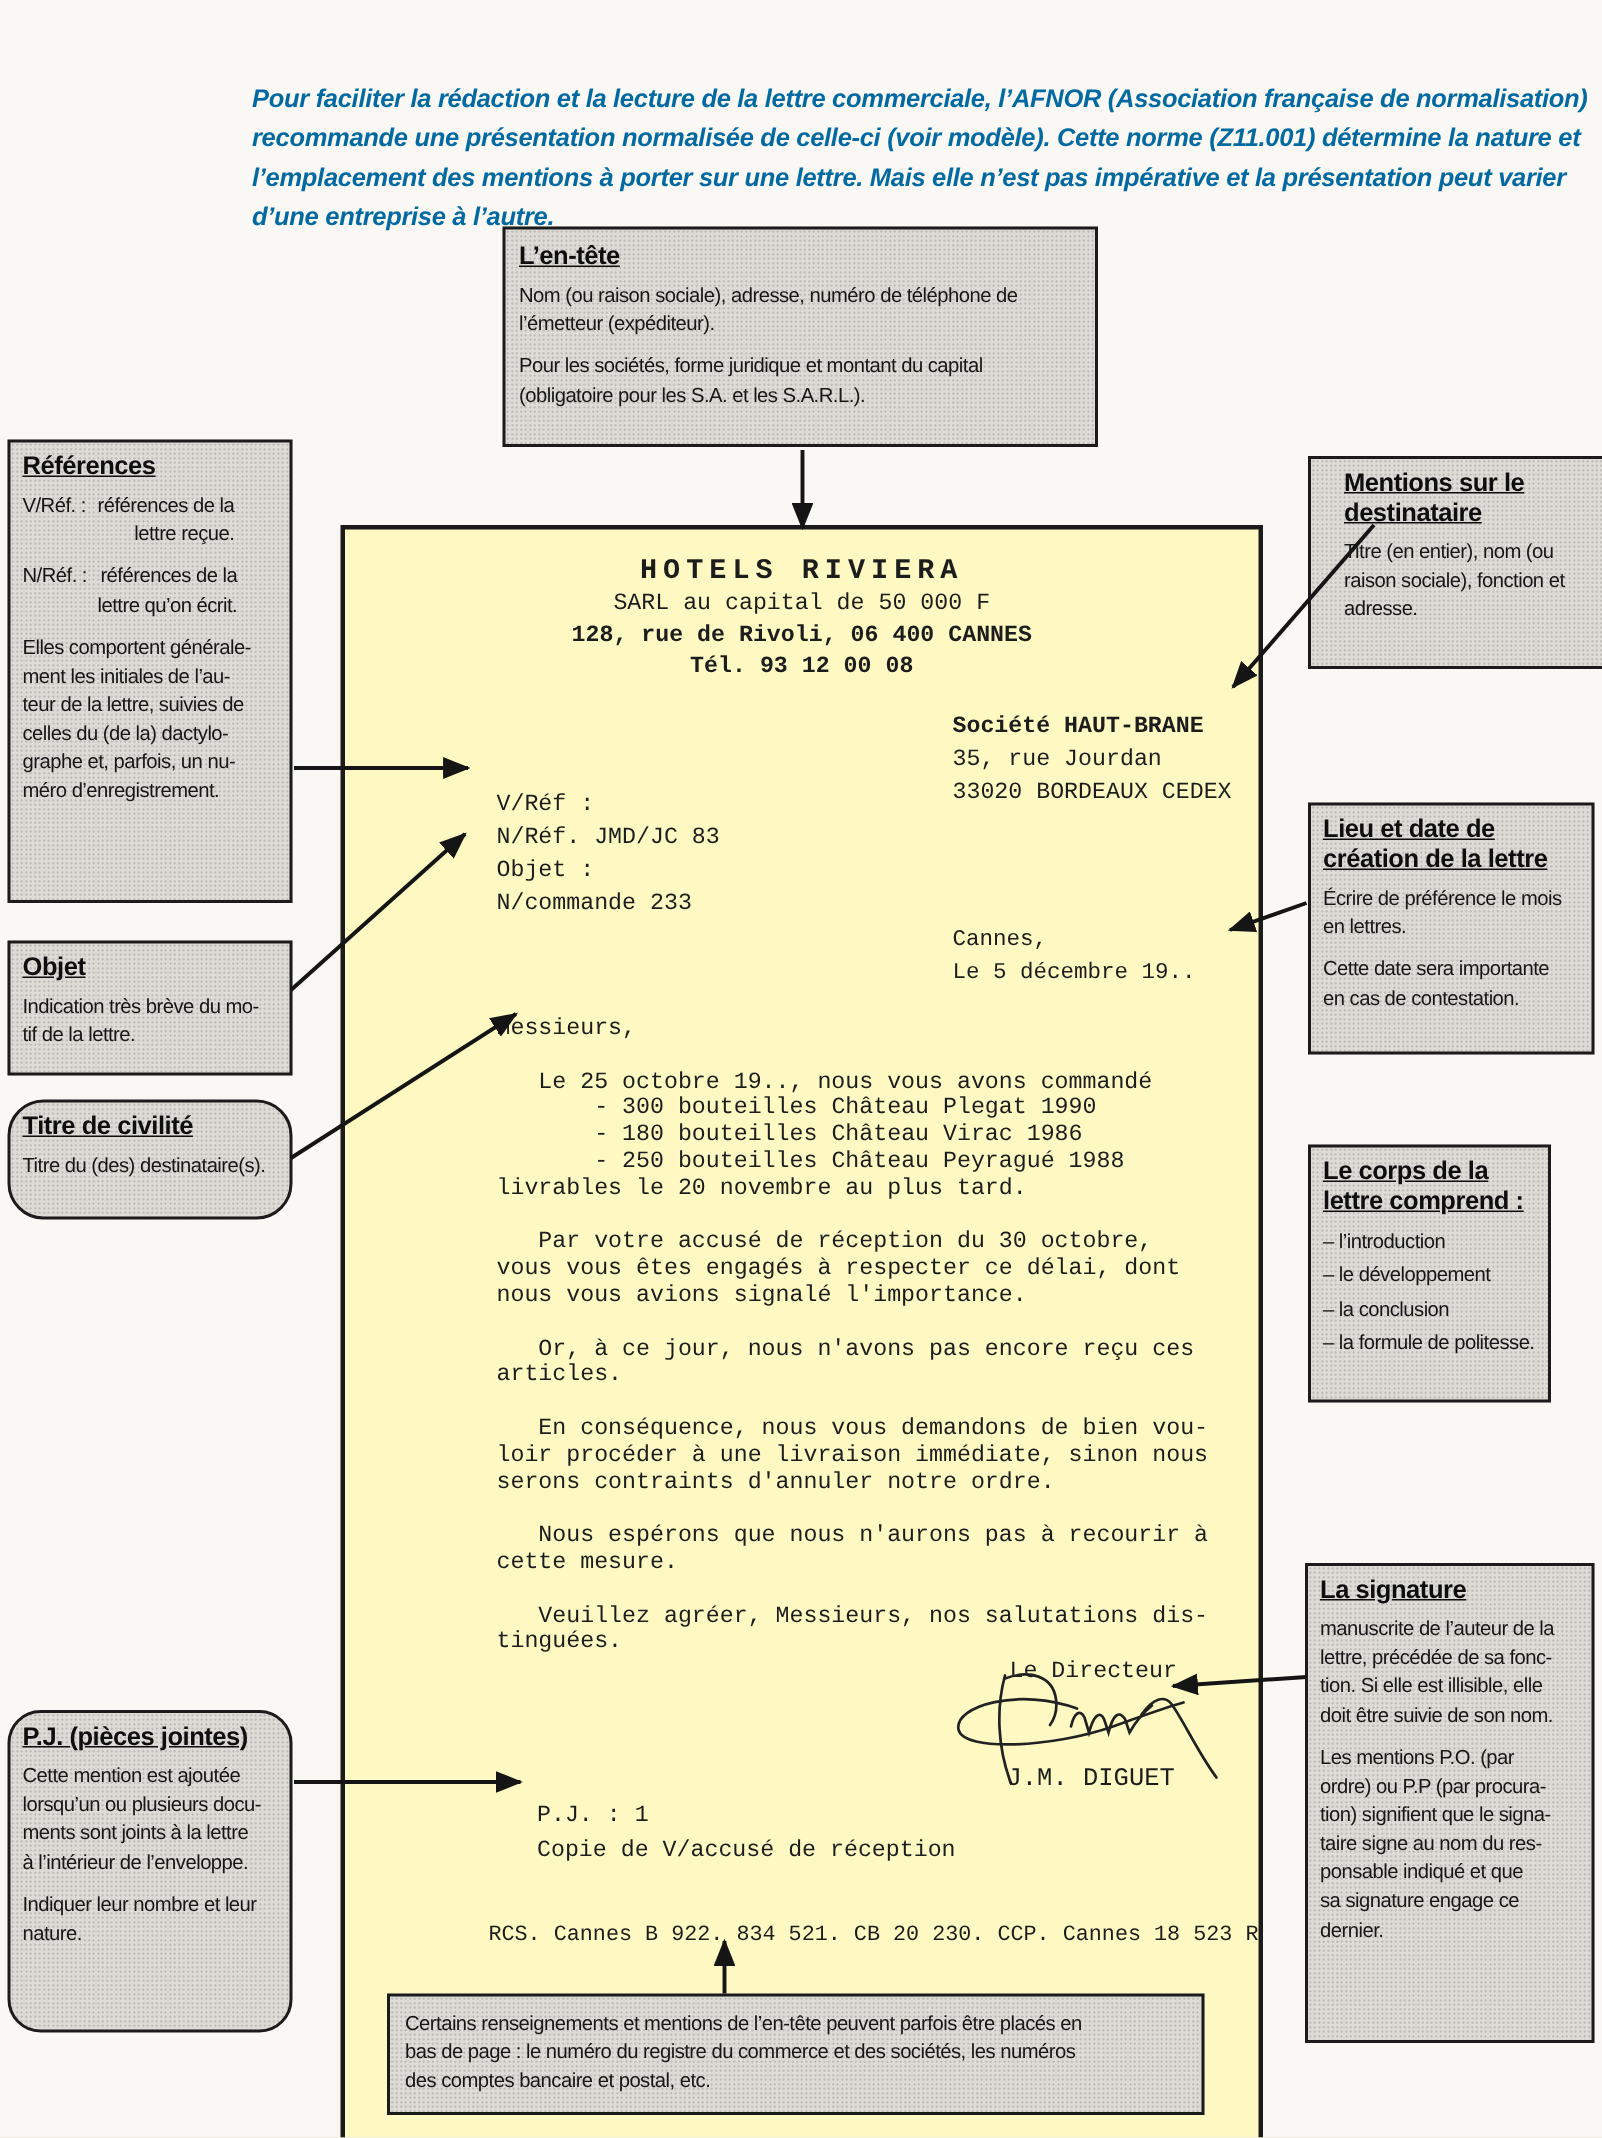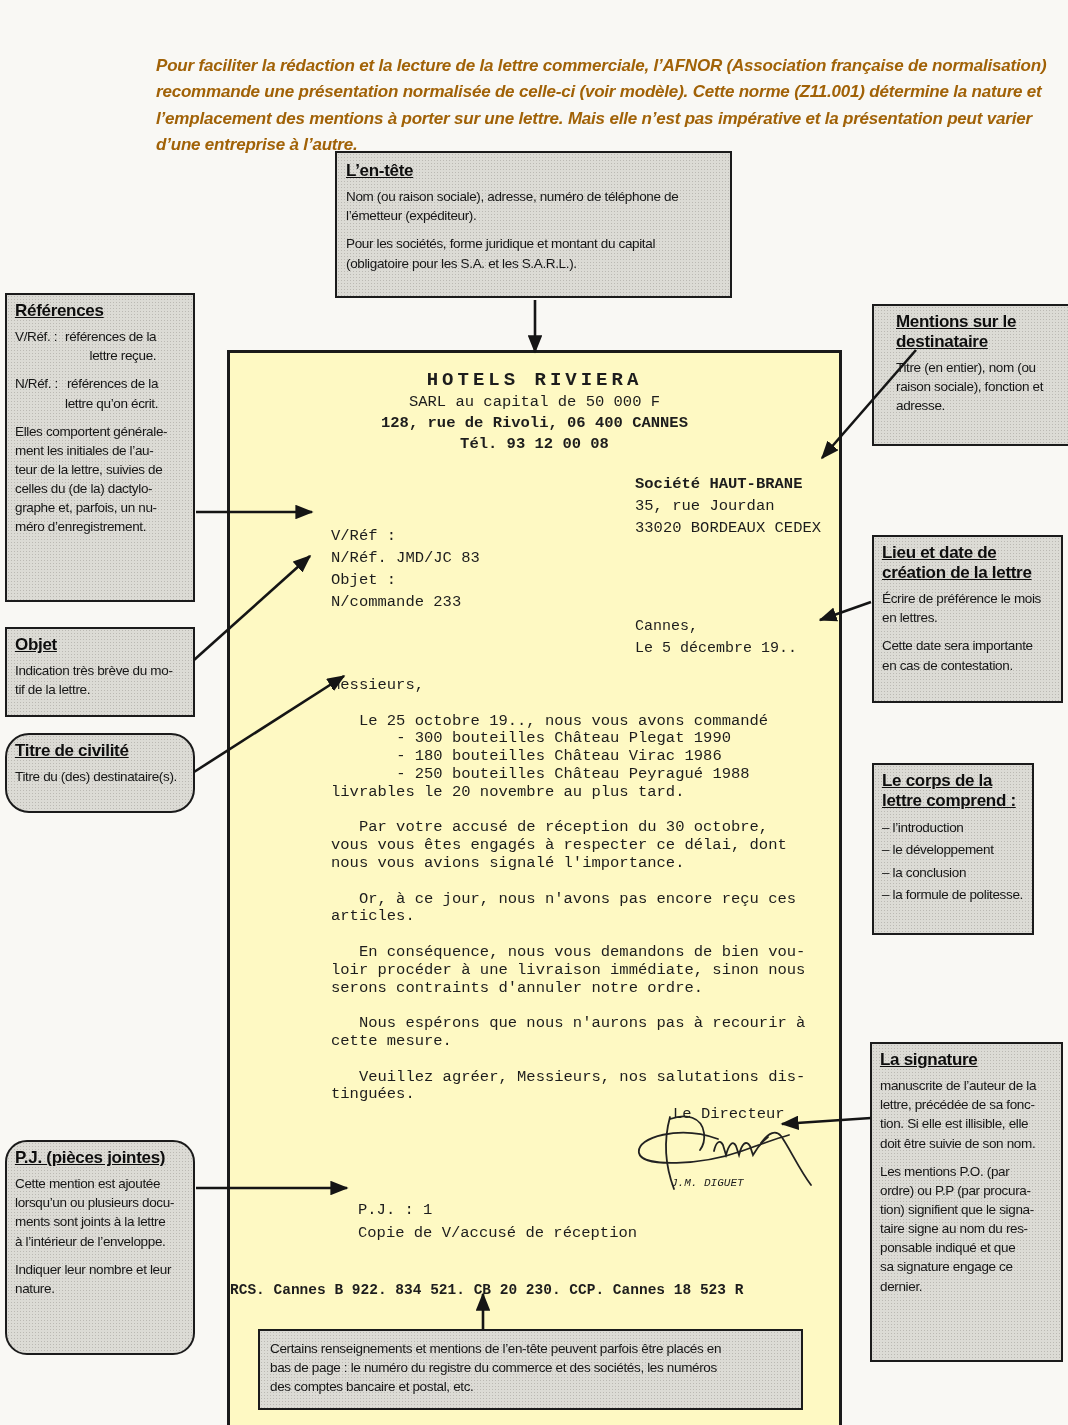--- a/index.html
+++ b/index.html
@@ -1,20 +1,20 @@
 <!DOCTYPE html>
 <html lang="fr"><head>
 <meta charset="utf-8">
 <style>
   html,body{margin:0;padding:0;background:#e8e6e0;}
   #page{position:relative;width:1068px;height:1425px;margin:0 auto;background:#f9f8f4;overflow:hidden;
         font-family:"Liberation Sans",sans-serif;color:#151515;}
   
-  .intro{position:absolute;left:156px;top:36px;width:900px;
-         font:italic 700 17px/1.55 "Liberation Sans",sans-serif;letter-spacing:-0.2px;color:#a16207;}
+  .intro{position:absolute;left:168px;top:36px;width:900px;
+         font:italic 700 17px/1.55 "Liberation Sans",sans-serif;letter-spacing:-0.2px;color:#0369a1;}
   
   .callout{position:absolute;box-sizing:border-box;z-index:2;
            background-color:#dcdbd5;
            background-image:radial-gradient(rgba(110,108,100,.30) .6px,transparent .7px);
            background-size:3px 3px;
            border:2px solid #1b1b1b;padding:6px 8px 8px;}
   .callout h3{margin:0 0 6px;font:700 17px/1.18 "Liberation Sans",sans-serif;letter-spacing:-0.3px;color:#0e0e0e;text-decoration:underline;}
   .callout .p{margin:0 0 9px;font:13.5px/1.42 "Liberation Sans",sans-serif;letter-spacing:-0.35px;
               color:#161616;white-space:pre-line;}
   .callout .p:last-child{margin-bottom:0;}
@@ -28,24 +28,24 @@
   .mono{font-family:"Liberation Mono","DejaVu Sans Mono",monospace;color:#1d1d1d;}
   .letterhead{position:absolute;left:0;top:16px;width:100%;text-align:center;}
   .lh-company{font-size:19px;font-weight:700;letter-spacing:4px;line-height:23px;}
   .lh-line{font-size:15.5px;line-height:21px;}
   .bold{font-weight:700;}
   .recipient{position:absolute;left:405px;top:120px;font-size:15.5px;line-height:22px;}
   .refblock{position:absolute;left:101px;top:172px;font-size:15.5px;line-height:22px;white-space:pre;}
   .dateblock{position:absolute;left:405px;top:263px;font-size:15px;line-height:22px;}
   .bodytext{position:absolute;left:101px;top:324px;font-size:15.5px;line-height:17.8px;white-space:pre-wrap;}
   .role{position:absolute;left:443px;top:752px;font-size:15.5px;}
-  .signer{position:absolute;left:441px;top:824px;font-size:11px;font-style:italic;}
+  .signer{position:absolute;left:441px;top:824px;font-size:17px;}
   .sig-svg{position:absolute;left:388px;top:760px;}
   .pjblock{position:absolute;left:128px;top:846px;font-size:15.5px;line-height:23px;white-space:pre;}
-  .rcs{position:absolute;left:0;top:929px;width:100%;text-align:left;font-size:14.5px;font-weight:bold;}
+  .rcs{position:absolute;left:0;top:929px;width:100%;text-align:right;font-size:14.5px;}
   
   .overlay{position:absolute;left:0;top:0;z-index:5;pointer-events:none;}
 </style>
 </head>
 <body>
 
 <div id="page">
 
   <p class="intro">Pour faciliter la rédaction et la lecture de la lettre commerciale, l’AFNOR (Association française de normalisation) recommande une présentation normalisée de celle-ci (voir modèle). Cette norme (Z11.001) détermine la nature et l’emplacement des mentions à porter sur une lettre. Mais elle n’est pas impérative et la présentation peut varier d’une entreprise à l’autre.</p>
 

